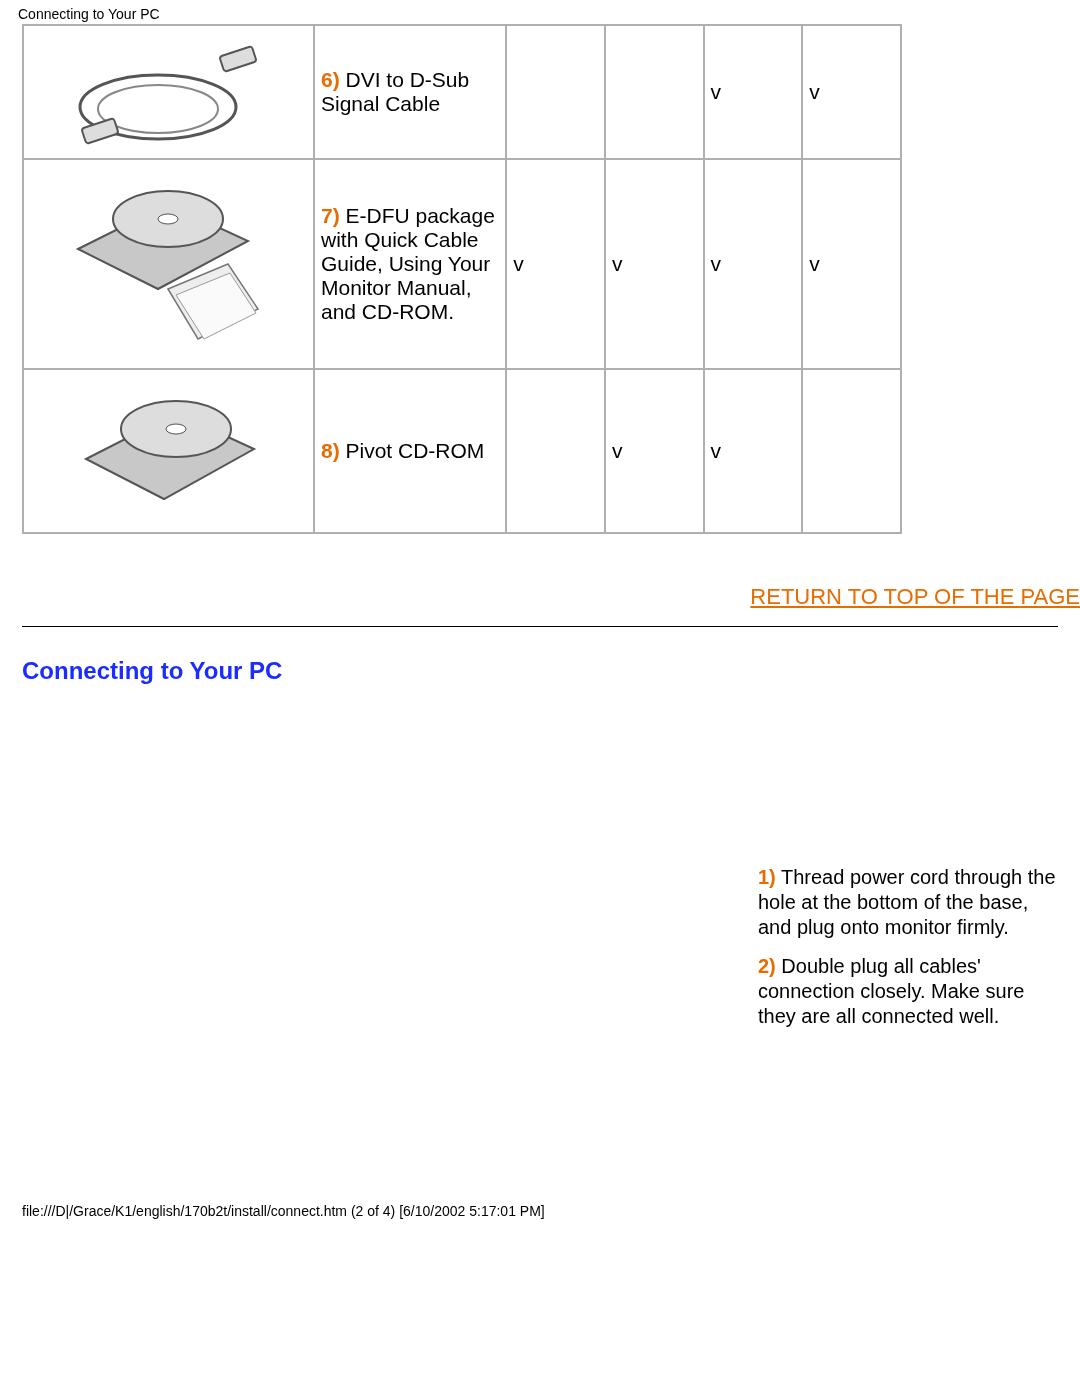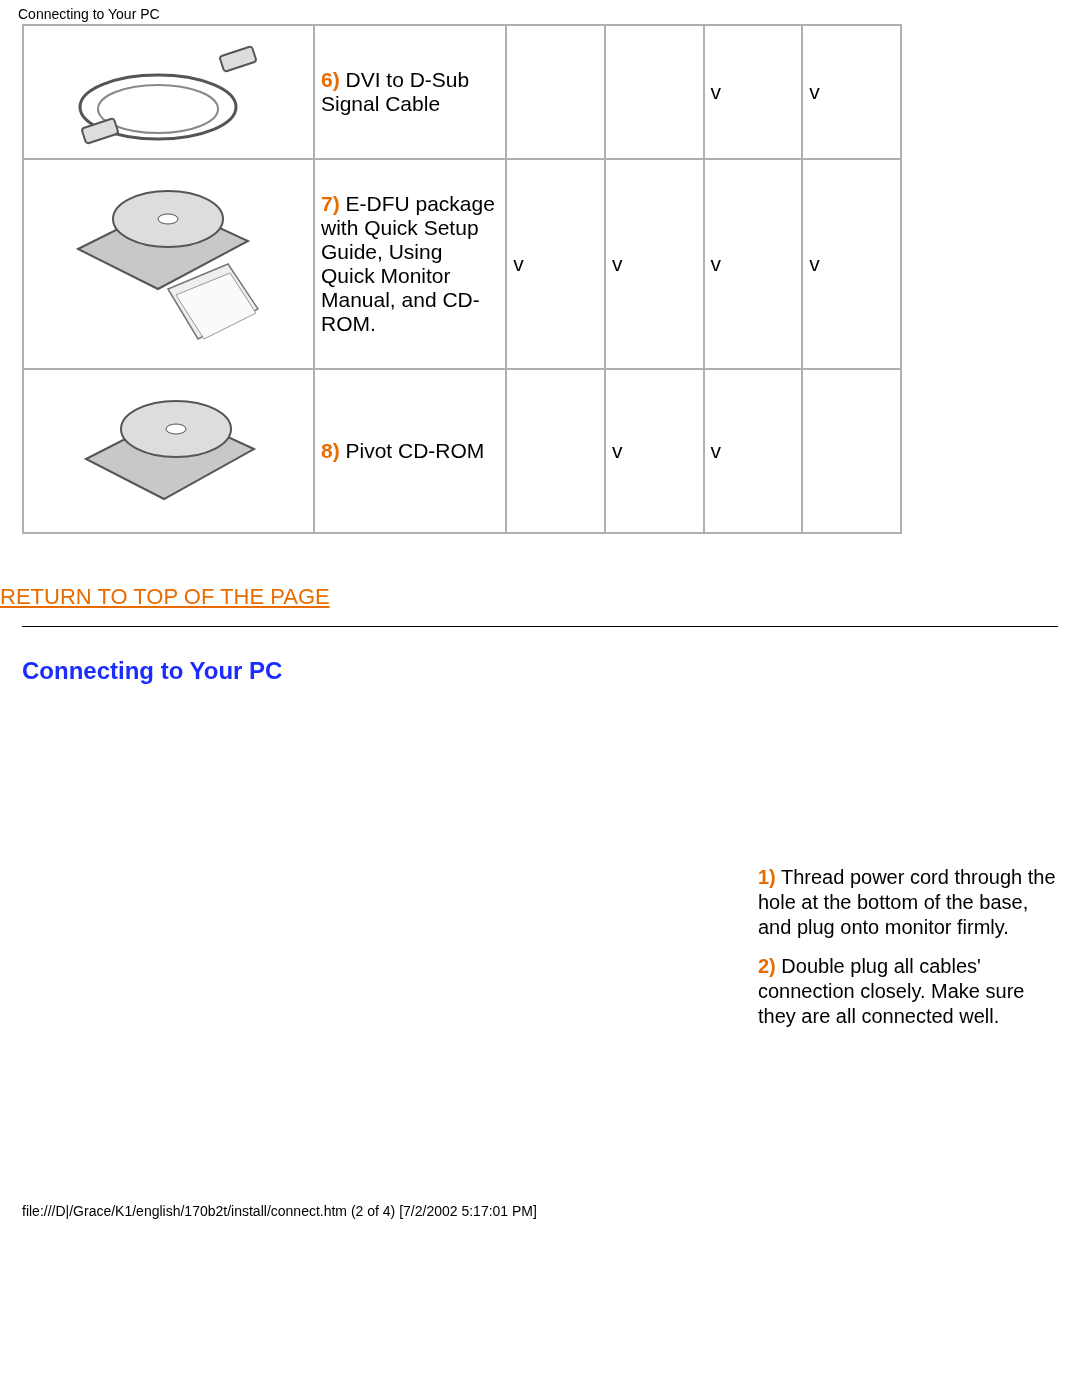--- a/index.html
+++ b/index.html
@@ -27,21 +27,21 @@
     vertical-align: middle;
     text-align: left;
   }
   .img-cell   { width: 278px; height: 120px; text-align: center; }
   .img-cell.tall { height: 196px; }
   .img-cell.med  { height: 150px; }
   .desc-cell  { width: 180px; padding: 6px 10px; }
   .v-cell     { width: 86px; text-align: center; }
   .orange     { color: #e86c00; font-weight: bold; }
   .return-link {
-    text-align: left;
+    text-align: right;
     margin: 50px 0 16px 0;
   }
   .return-link a {
     color: #e86c00;
     text-decoration: underline;
     font-size: 22px;
   }
   hr.sep {
     margin: 0 22px;
     border: none;
@@ -101,21 +101,21 @@
     <td class="img-cell tall">
       <svg width="220" height="190" viewBox="0 0 220 190">
         <polygon points="20,80 110,35 190,72 100,120" fill="#c8c8c8" stroke="#555" stroke-width="2"></polygon>
         <ellipse cx="110" cy="50" rx="55" ry="28" fill="#ddd" stroke="#555" stroke-width="2"></ellipse>
         <ellipse cx="110" cy="50" rx="10" ry="5" fill="#fff" stroke="#555" stroke-width="1"></ellipse>
         <polygon points="110,120 170,95 200,140 140,170" fill="#eee" stroke="#777" stroke-width="1.5"></polygon>
         <polygon points="118,126 172,104 198,144 146,170" fill="#fafafa" stroke="#999" stroke-width="1"></polygon>
       </svg>
     </td>
     <td class="desc-cell">
-      <span class="orange">7)</span><span> E-DFU package with Quick Setup Guide, Using Quick Monitor Manual, and CD-ROM.</span>
+      <span class="orange">7)</span><span> E-DFU package with Quick Cable Guide, Using Your Monitor Manual, and CD-ROM.</span>
     </td>
     <td class="v-cell">v</td>
     <td class="v-cell">v</td>
     <td class="v-cell">v</td>
     <td class="v-cell">v</td>
   </tr>
 
   <tr>
     <td class="img-cell med">
       <svg width="200" height="140" viewBox="0 0 200 140">
@@ -147,13 +147,13 @@
   <div class="steps">
     <p>
       <span class="orange">1)</span><span> Thread power cord through the hole at the bottom of the base, and plug onto monitor firmly.</span>
     </p>
     <p>
       <span class="orange">2)</span><span> Double plug all cables' connection closely. Make sure they are all connected well.</span>
     </p>
   </div>
 </div>
 
-<div class="footer">file:///D|/Grace/K1/english/170b2t/install/connect.htm (2 of 4) [7/2/2002 5:17:01 PM]</div>
+<div class="footer">file:///D|/Grace/K1/english/170b2t/install/connect.htm (2 of 4) [6/10/2002 5:17:01 PM]</div>
 
 </body></html>

